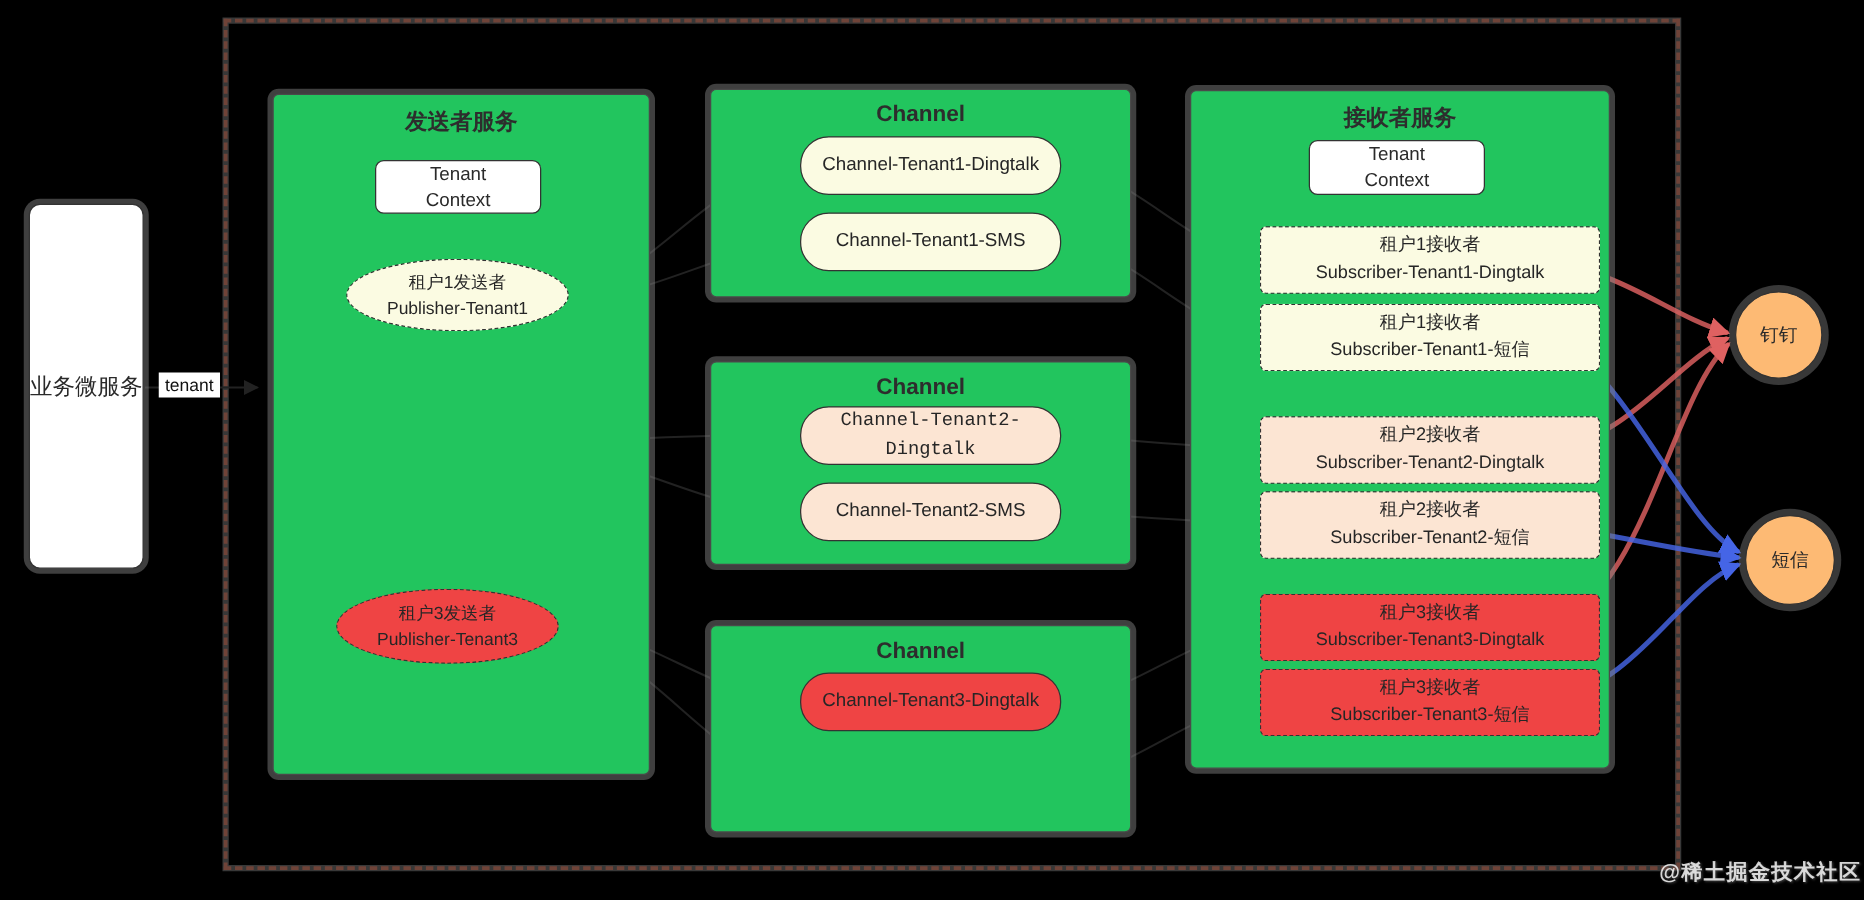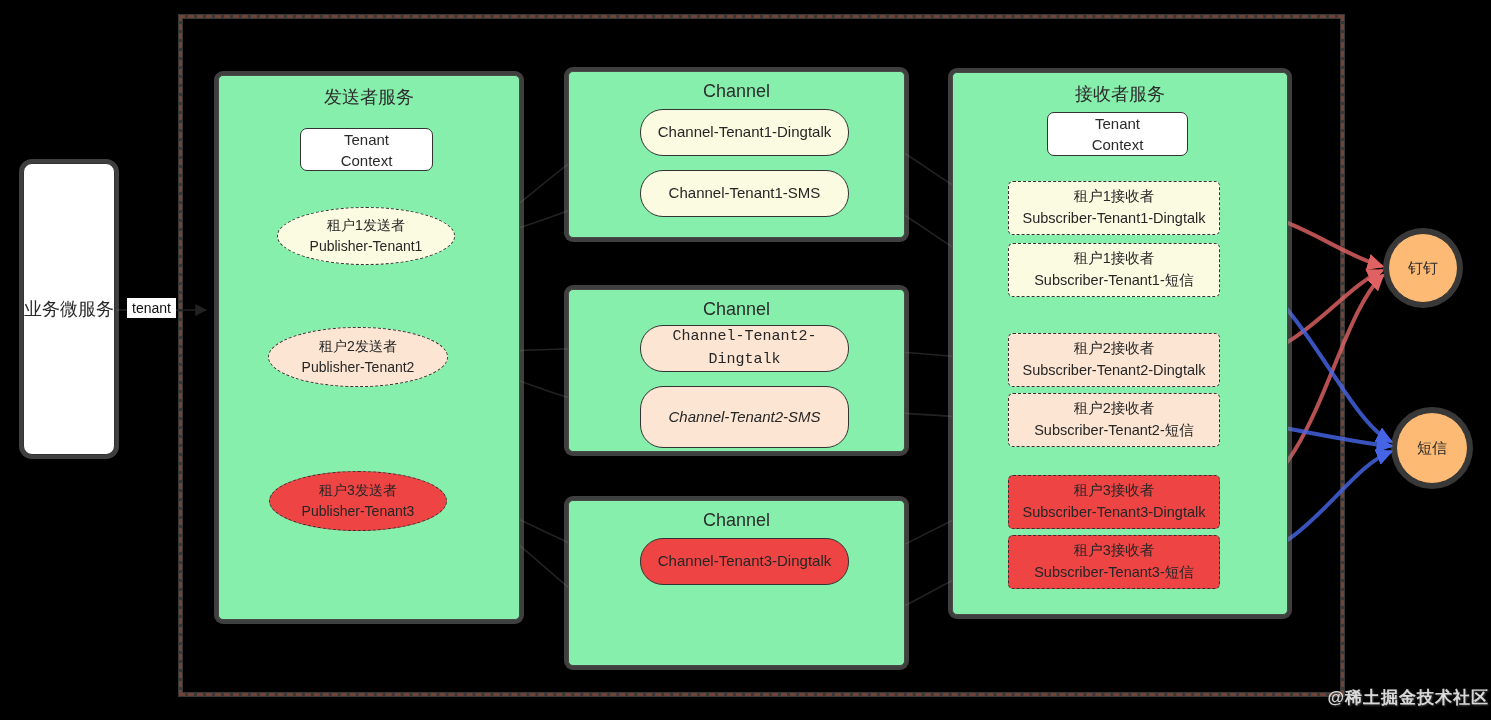--- a/index.html
+++ b/index.html
@@ -4,34 +4,34 @@
 <style>
   html,body{margin:0;padding:0;background:#000;}
   #canvas{position:relative;width:1491px;height:720px;background:#000;overflow:hidden;
           font-family:"Liberation Sans","DejaVu Sans",sans-serif;color:#2a2a2a;}
 
   
   .frame{position:absolute;left:178px;top:14px;width:1167px;height:683px;
          box-sizing:border-box;border:5px solid #383838;}
   .frame::before{content:"";position:absolute;inset:-4px;border:3px dashed #6f4338;}
 
-  .panel{position:absolute;background:#86efac;border:1.5px solid #4a4a4a;border-radius:5px;
-         box-shadow:0 0 0 4px rgba(125,125,125,.5);box-sizing:border-box;}
+  .panel{position:absolute;background:#22c55e;border:1.5px solid #4a4a4a;border-radius:5px;
+         box-shadow:0 0 0 4px rgba(125,125,125,.5);box-sizing:border-box;font-weight:bold;}
   .panel-title{text-align:center;padding-top:9px;font-size:18px;color:#2d2d2d;}
 
   .whitebox{position:absolute;background:#fff;border:1.5px solid #333;border-radius:7px;
             display:flex;align-items:center;justify-content:center;text-align:center;
             font-size:15px;line-height:1.4;box-sizing:border-box;}
   .pre{white-space:pre-line;}
 
   .node{position:absolute;display:flex;flex-direction:column;align-items:center;justify-content:center;
         text-align:center;font-size:14px;line-height:1.5;box-sizing:border-box;color:#262626;}
   .pub{border:1.4px dashed #333;border-radius:50%;}
   .ch{border:1.5px solid #333;border-radius:23px;font-size:15px;}
-  .sub{left:1008px;width:212px;height:54px;border:1.5px dashed #333;border-radius:5px;font-size:14.5px;}
+  .sub{left:1008px;width:272px;height:54px;border:1.5px dashed #333;border-radius:5px;font-size:14.5px;}
 
   .t1{background:#fbfbe2;}
   .t2{background:#fce5d3;}
   .t3{background:#ef4444;}
 
   .biz{position:absolute;left:23px;top:163px;width:92px;height:292px;background:#fff;
        border:1.5px solid #333;border-radius:9px;display:flex;align-items:center;justify-content:center;
        font-size:18px;box-shadow:0 0 0 4px rgba(125,125,125,.5);box-sizing:border-box;}
 
   .edge-label{position:absolute;left:127px;top:298px;background:#fff;color:#111;
@@ -102,24 +102,20 @@
   <div class="panel" style="left:218px;top:75px;width:302px;height:545px;">
     <div class="panel-title">发送者服务</div>
   </div>
   <div class="whitebox pre" style="left:300px;top:128px;width:133px;height:43px;">Tenant
 Context</div>
 
   <div class="node pub t1" style="left:277px;top:207px;width:178px;height:58px;">
     <span>租户1发送者</span>
     <span>Publisher-Tenant1</span>
   </div>
-  <div class="node pub t2" style="left:268px;top:327px;width:180px;height:60px;">
-    <span>租户2发送者</span>
-    <span>Publisher-Tenant2</span>
-  </div>
   <div class="node pub t3" style="left:269px;top:471px;width:178px;height:60px;">
     <span>租户3发送者</span>
     <span>Publisher-Tenant3</span>
   </div>
 
   <div class="panel" style="left:568px;top:71px;width:337px;height:167px;">
     <div class="panel-title">Channel</div>
   </div>
   <div class="node ch t1" style="left:640px;top:109px;width:209px;height:47px;">
     <span>Channel-Tenant1-Dingtalk</span>
@@ -127,21 +123,21 @@
   <div class="node ch t1" style="left:640px;top:170px;width:209px;height:47px;">
     <span>Channel-Tenant1-SMS</span>
   </div>
 
   <div class="panel" style="left:568px;top:289px;width:337px;height:163px;">
     <div class="panel-title">Channel</div>
   </div>
   <div class="node ch t2" style="left:640px;top:325px;width:209px;height:47px;font-family:Liberation Mono, monospace;">
     <span>Channel-Tenant2-Dingtalk</span>
   </div>
-  <div class="node ch t2" style="left:640px;top:386px;width:209px;height:62px;font-style:italic;">
+  <div class="node ch t2" style="left:640px;top:386px;width:209px;height:47px;">
     <span>Channel-Tenant2-SMS</span>
   </div>
 
   <div class="panel" style="left:568px;top:500px;width:337px;height:166px;">
     <div class="panel-title">Channel</div>
   </div>
   <div class="node ch t3" style="left:640px;top:538px;width:209px;height:47px;">
     <span>Channel-Tenant3-Dingtalk</span>
   </div>
 

